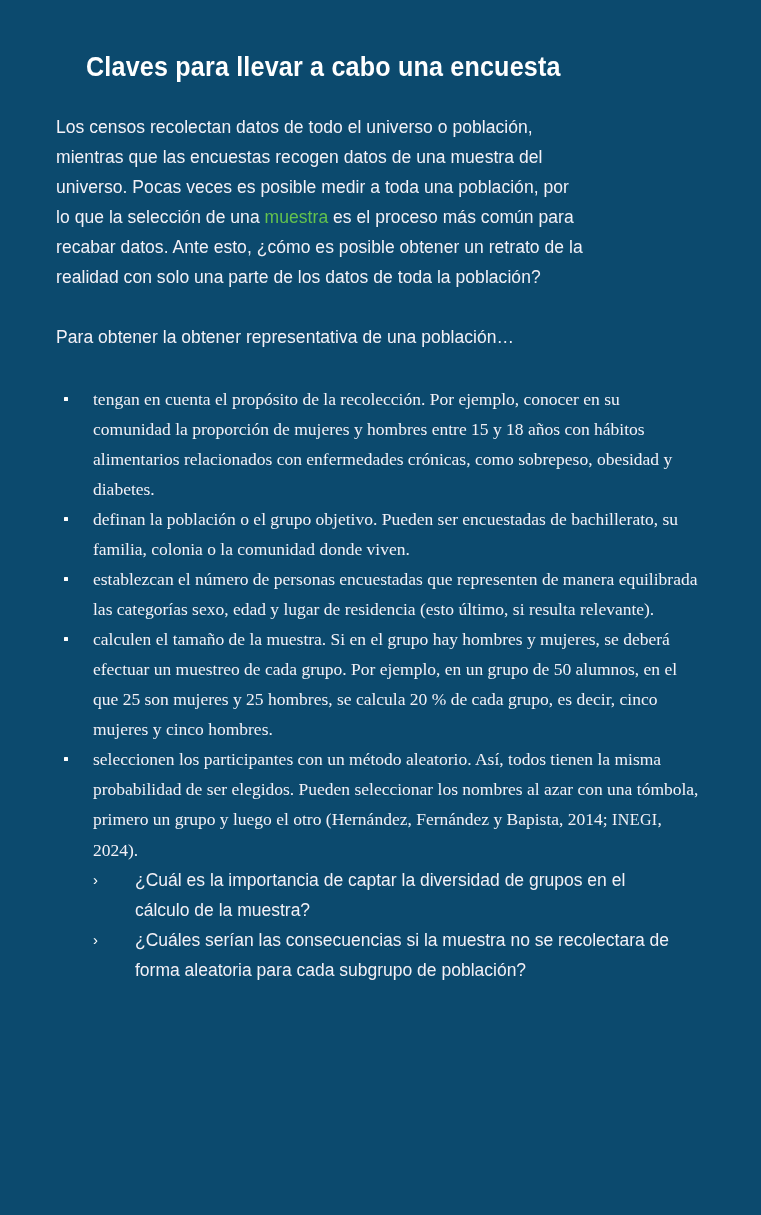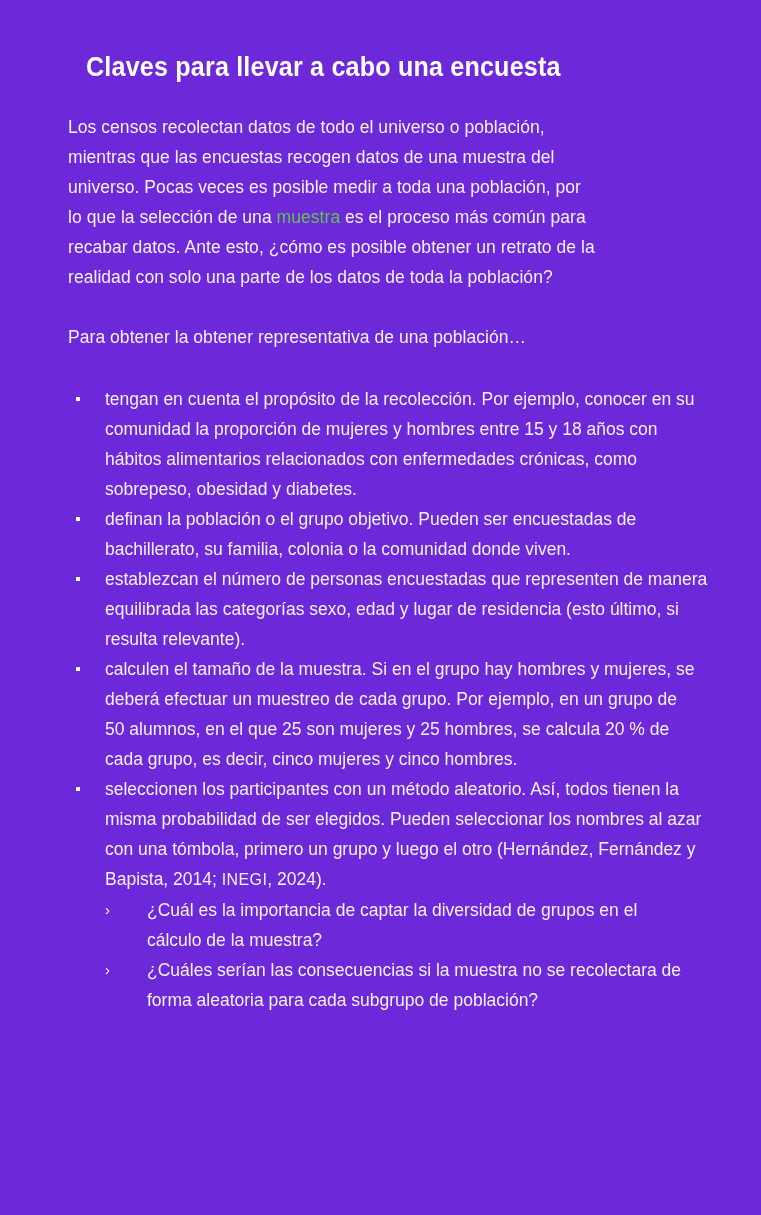--- a/index.html
+++ b/index.html
@@ -11,21 +11,21 @@
     width: 761px;
     height: 1215px;
     overflow: hidden;
     font-family: "Liberation Sans", "DejaVu Sans", sans-serif;
   }
 
   #page {
     position: relative;
     width: 761px;
     height: 1215px;
-    background: #6d28d9;
+    background: #0c4a6e;
     box-sizing: border-box;
   }
 
   
   .page-title {
     position: absolute;
     left: 86px;
     top: 50px;
     margin: 0;
     color: #ffffff;
@@ -35,21 +35,21 @@
     letter-spacing: 0.2px;
     line-height: 34px;
     white-space: nowrap;
     transform: scaleX(0.93);
     transform-origin: left center;
   }
 
   
   .content {
     position: absolute;
-    left: 68px;
+    left: 56px;
     top: 112px;
     width: 650px;
   }
 
   .para {
     margin: 0 0 0 0;
     color: #f4f1f7;
     font-size: 17.5px;
     line-height: 30px;
     font-weight: 400;
@@ -103,20 +103,21 @@
     left: 0px;
     top: 13px;
     width: 4px;
     height: 4px;
     background: #ffffff;
     border-radius: 0.5px;
   }
 
   ul.bullets > li > .li-text {
     display: block;
+    font-family: Liberation Serif, serif;
   }
 
   .b1 .li-text { width: 595px; }
   .b2 .li-text { width: 595px; }
   .b3 .li-text { width: 608px; }
   .b4 .li-text { width: 590px; }
   .b5 .li-text { width: 608px; }
   .b6 .li-text { width: 400px; }
 
   

